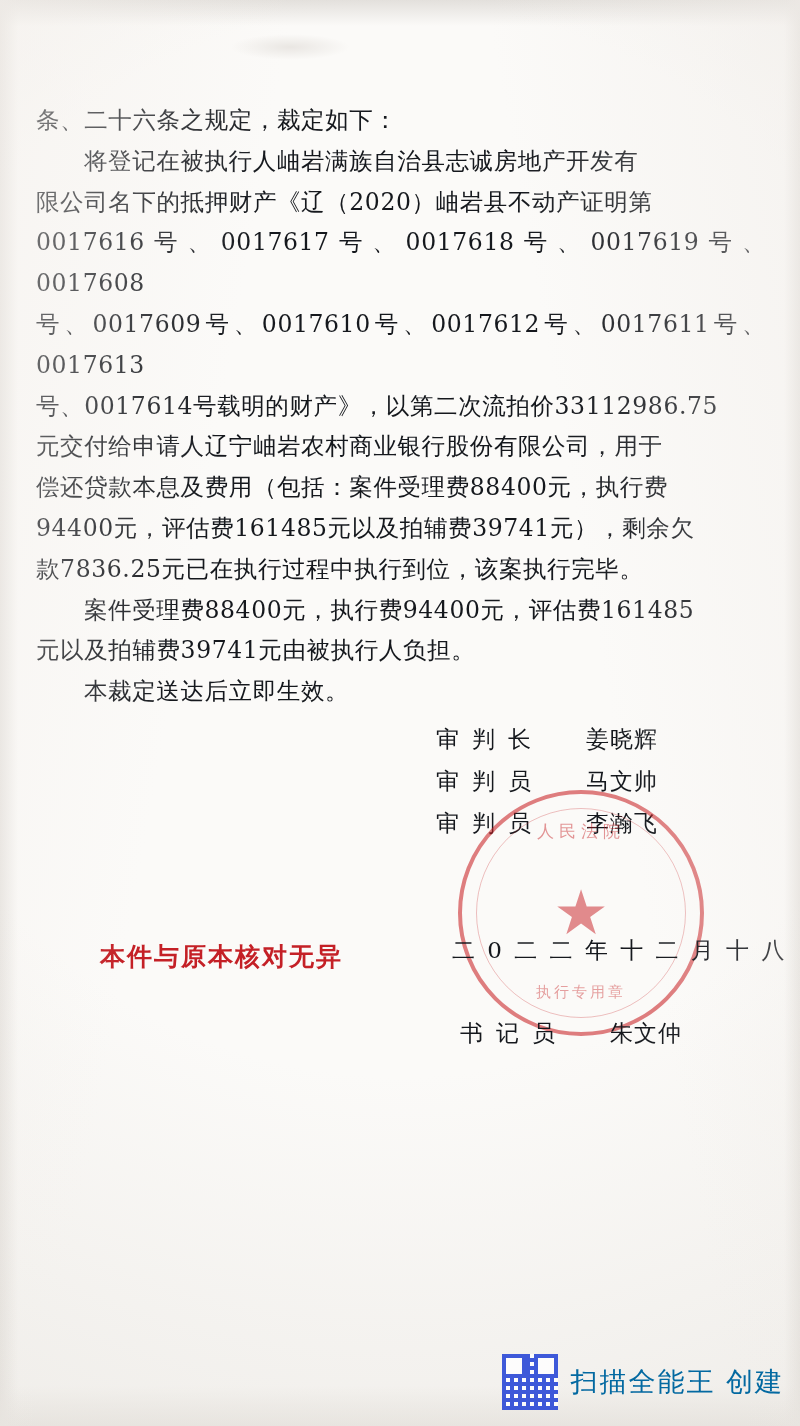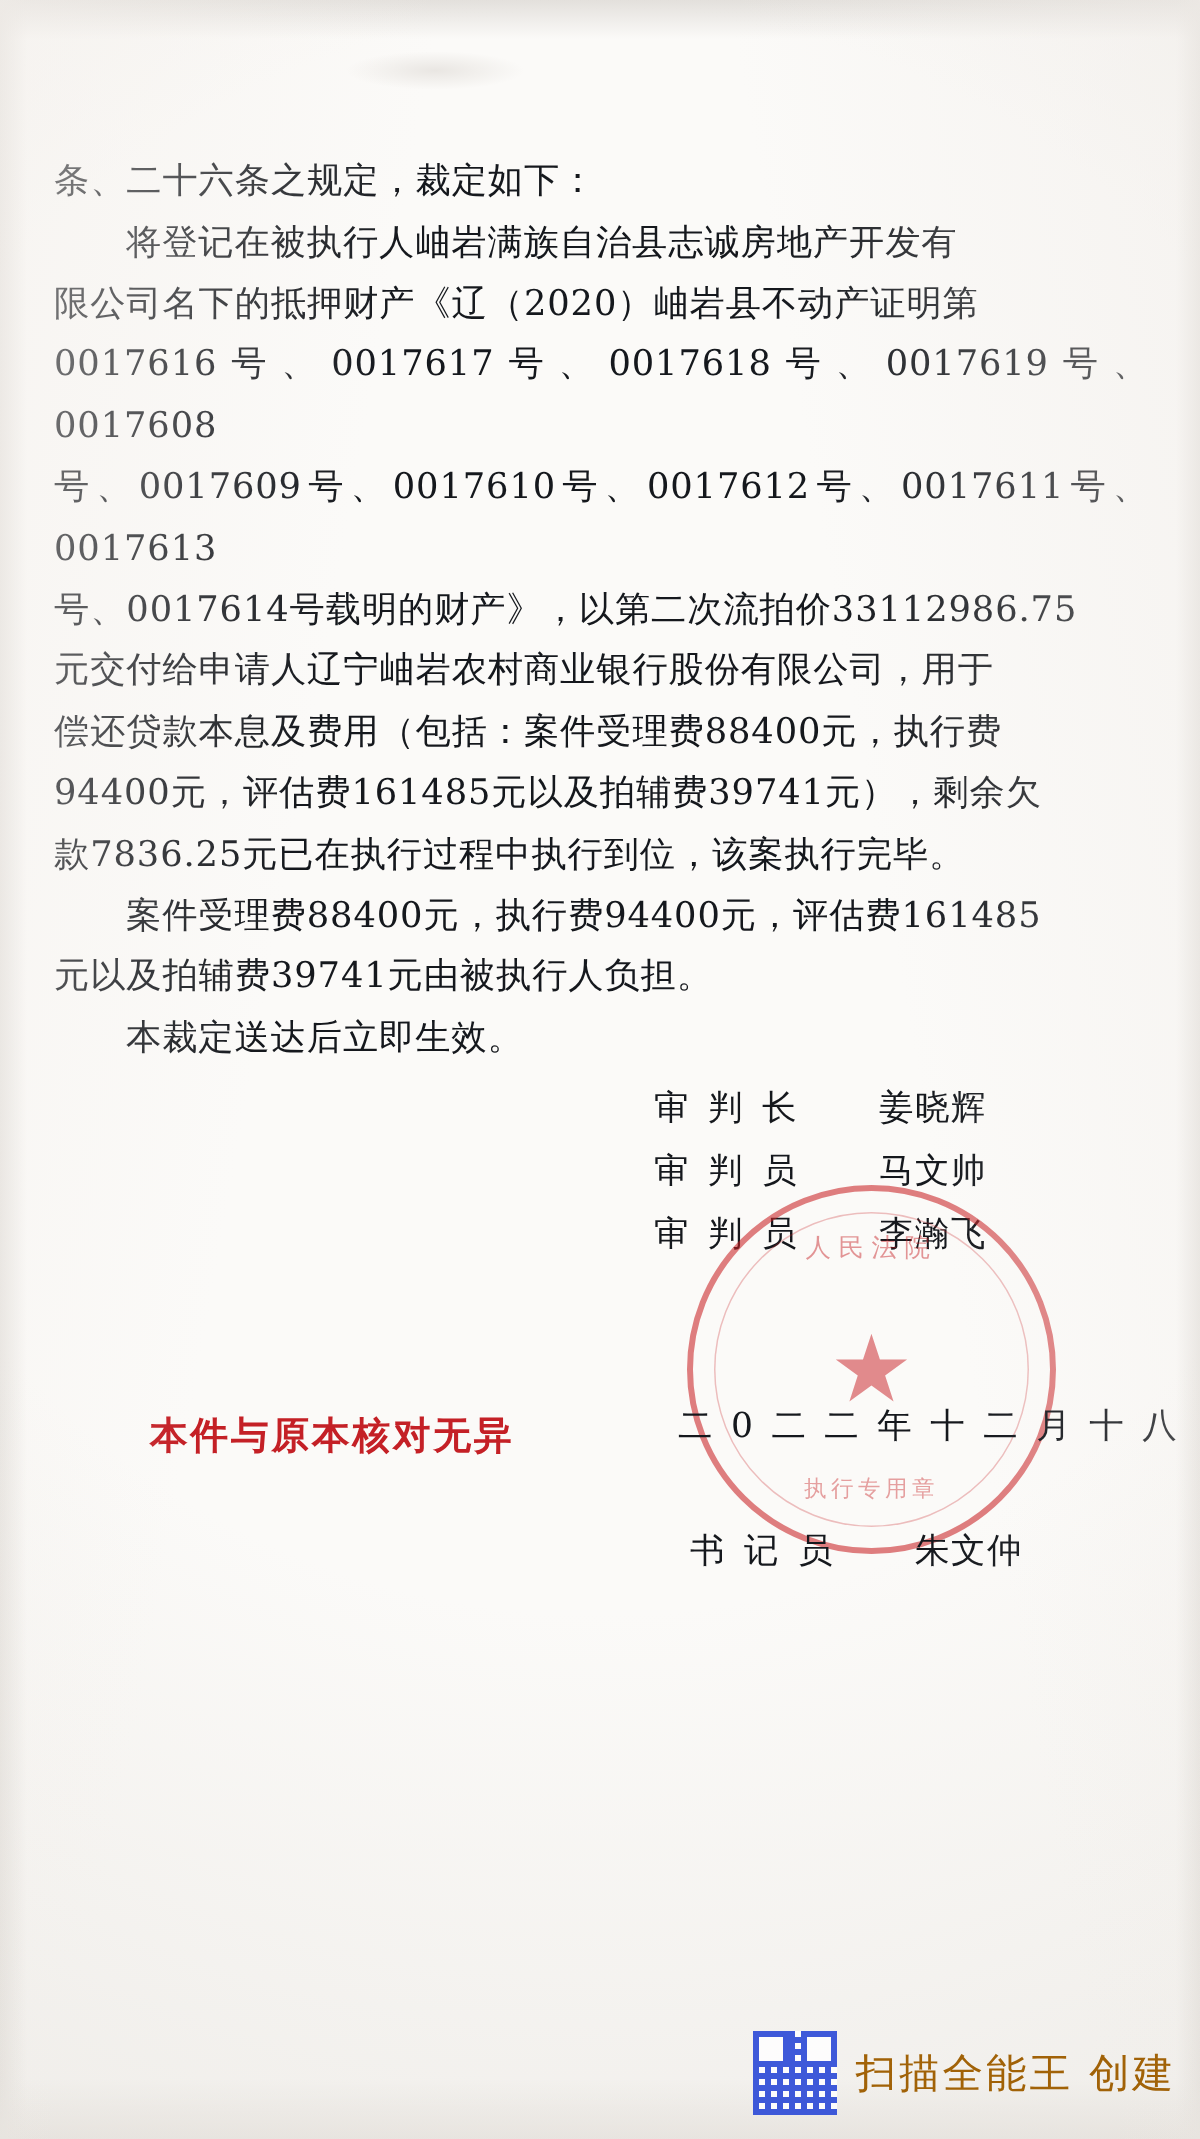--- a/index.html
+++ b/index.html
@@ -238,21 +238,21 @@
   .qr::before, .qr::after {
     content: "";
     position: absolute;
     width: 16px; height: 16px;
     border: 4px solid #1f3fd6;
     background: #fff;
   }
   .qr::before { top: 0; left: 0; }
   .qr::after  { top: 0; right: 0; }
   .wm-text {
-    color: #a16207;
+    color: #0369a1;
     font-size: 27px;
     letter-spacing: 2px;
     font-family: "DejaVu Sans", "Liberation Sans", sans-serif;
     white-space: nowrap;
   }
 </style>
 </head>
 <body>
 
 <div id="page">

